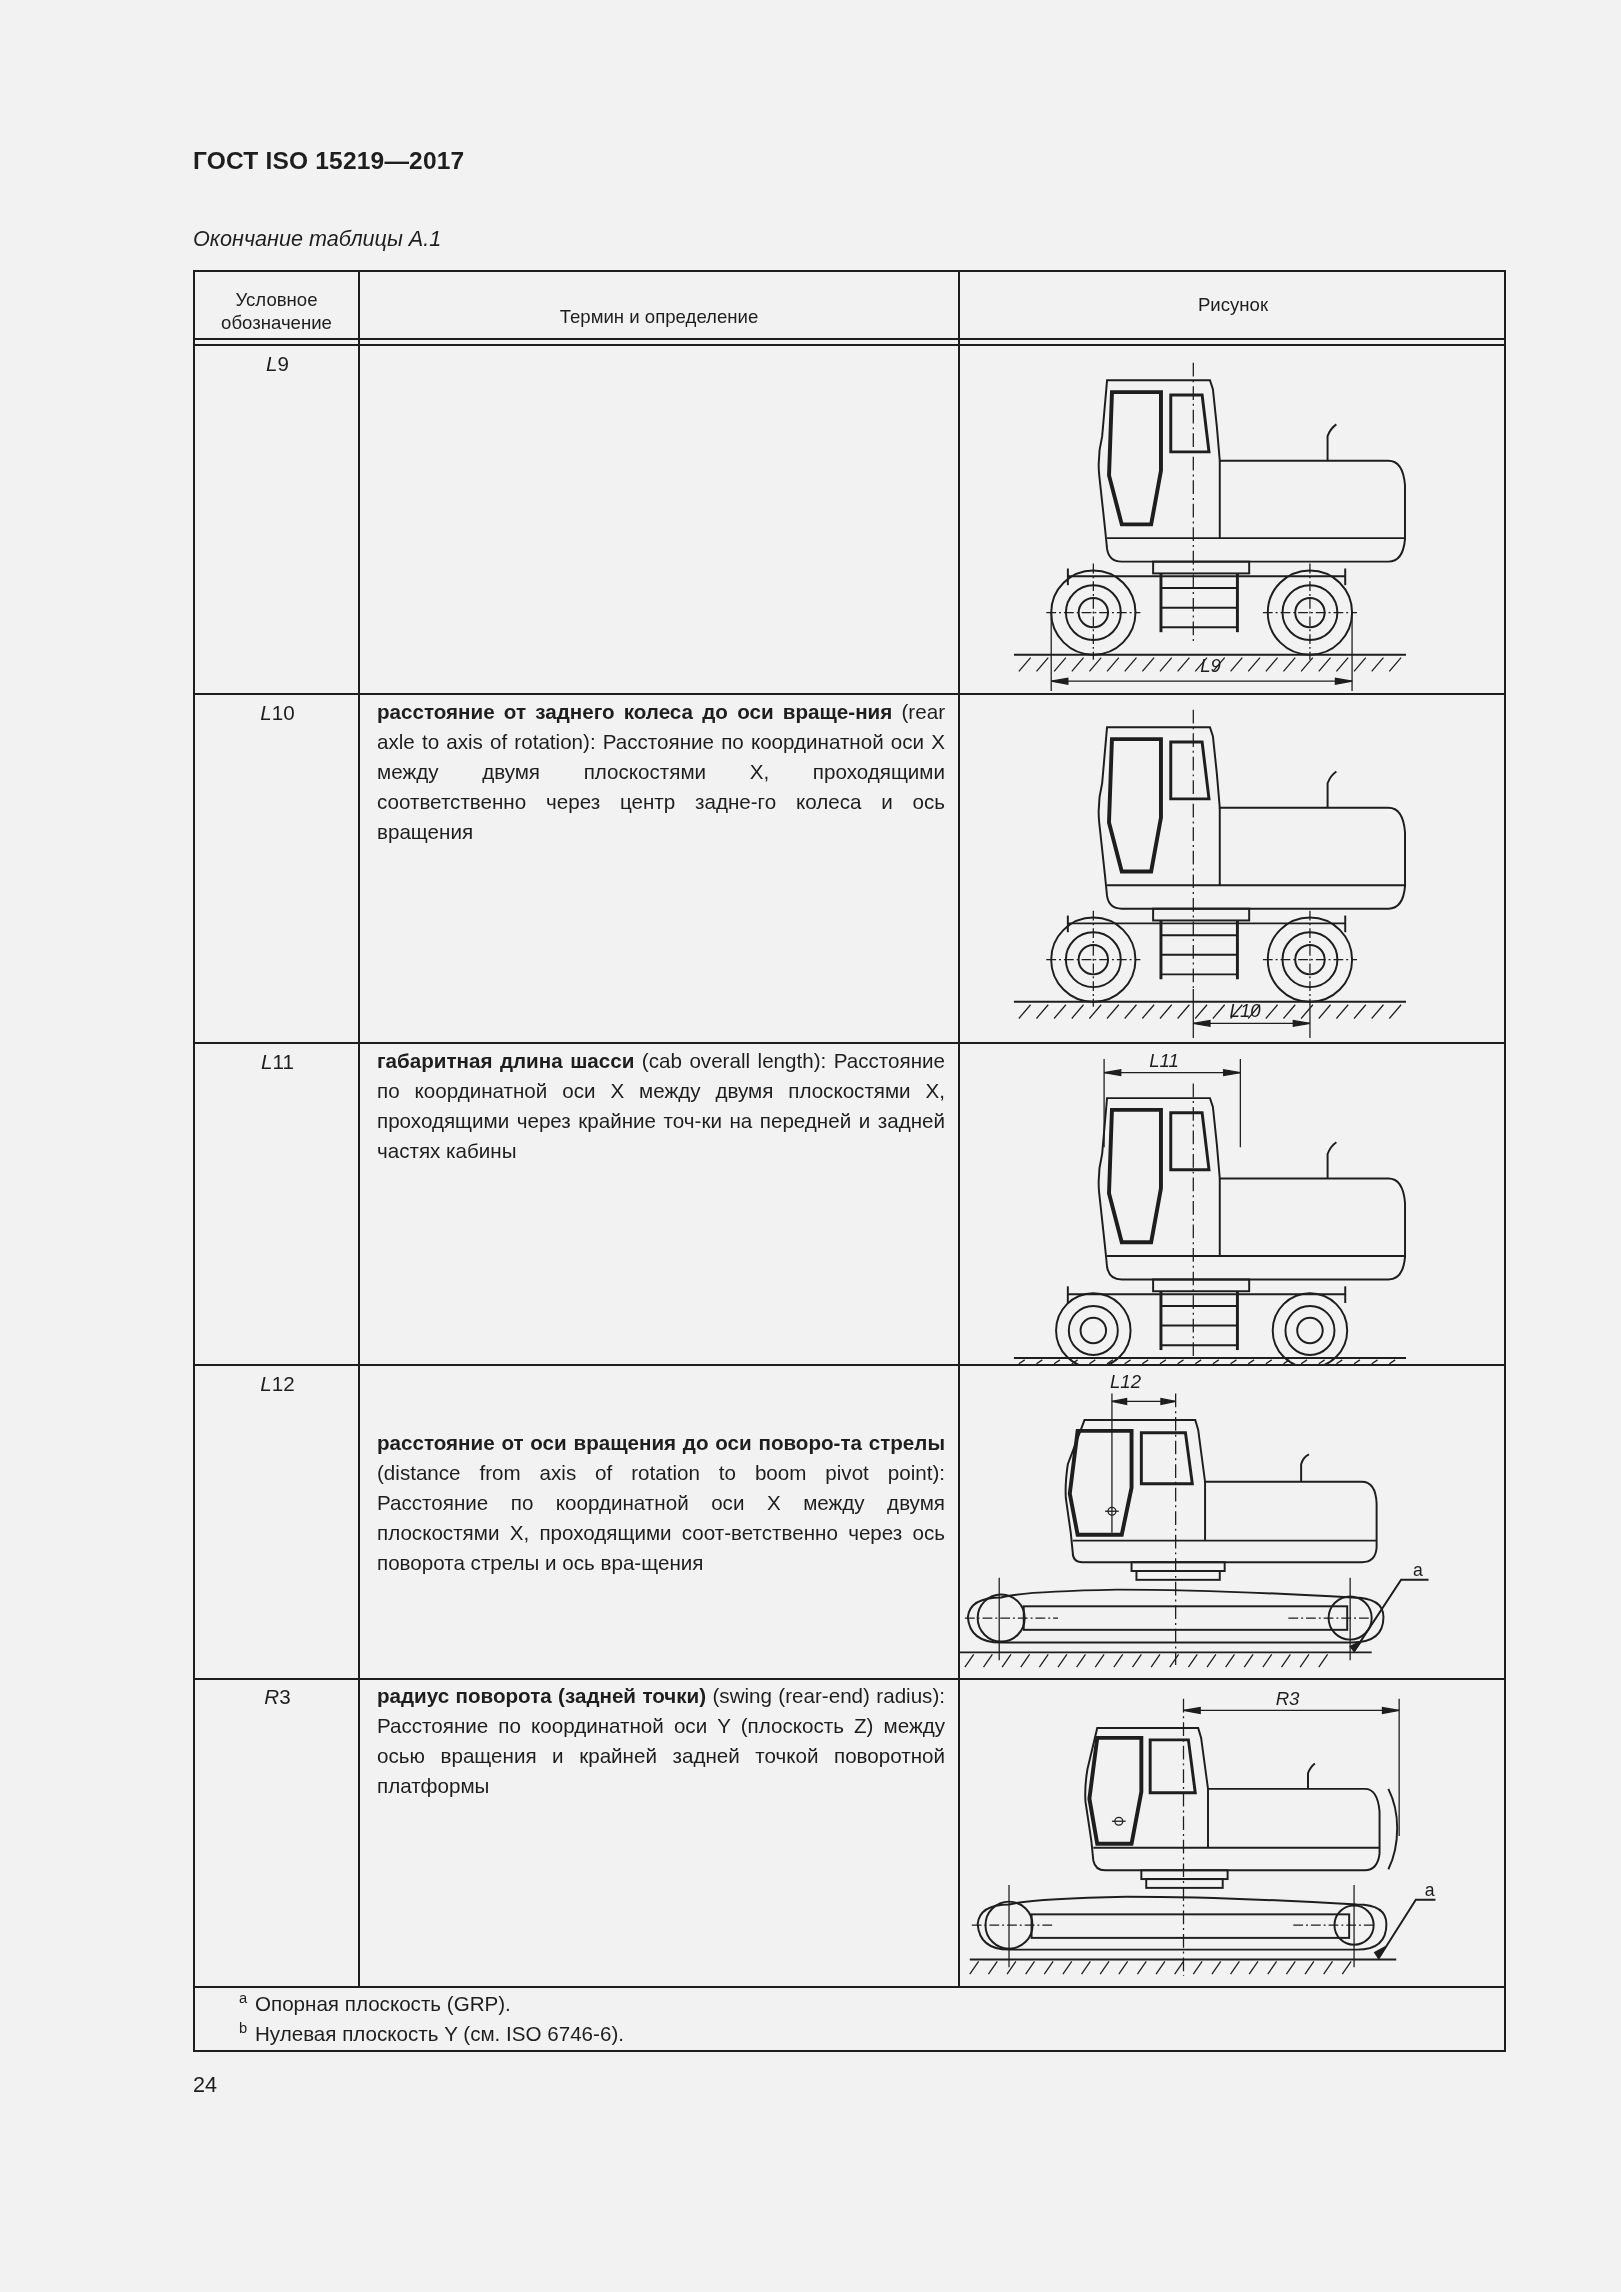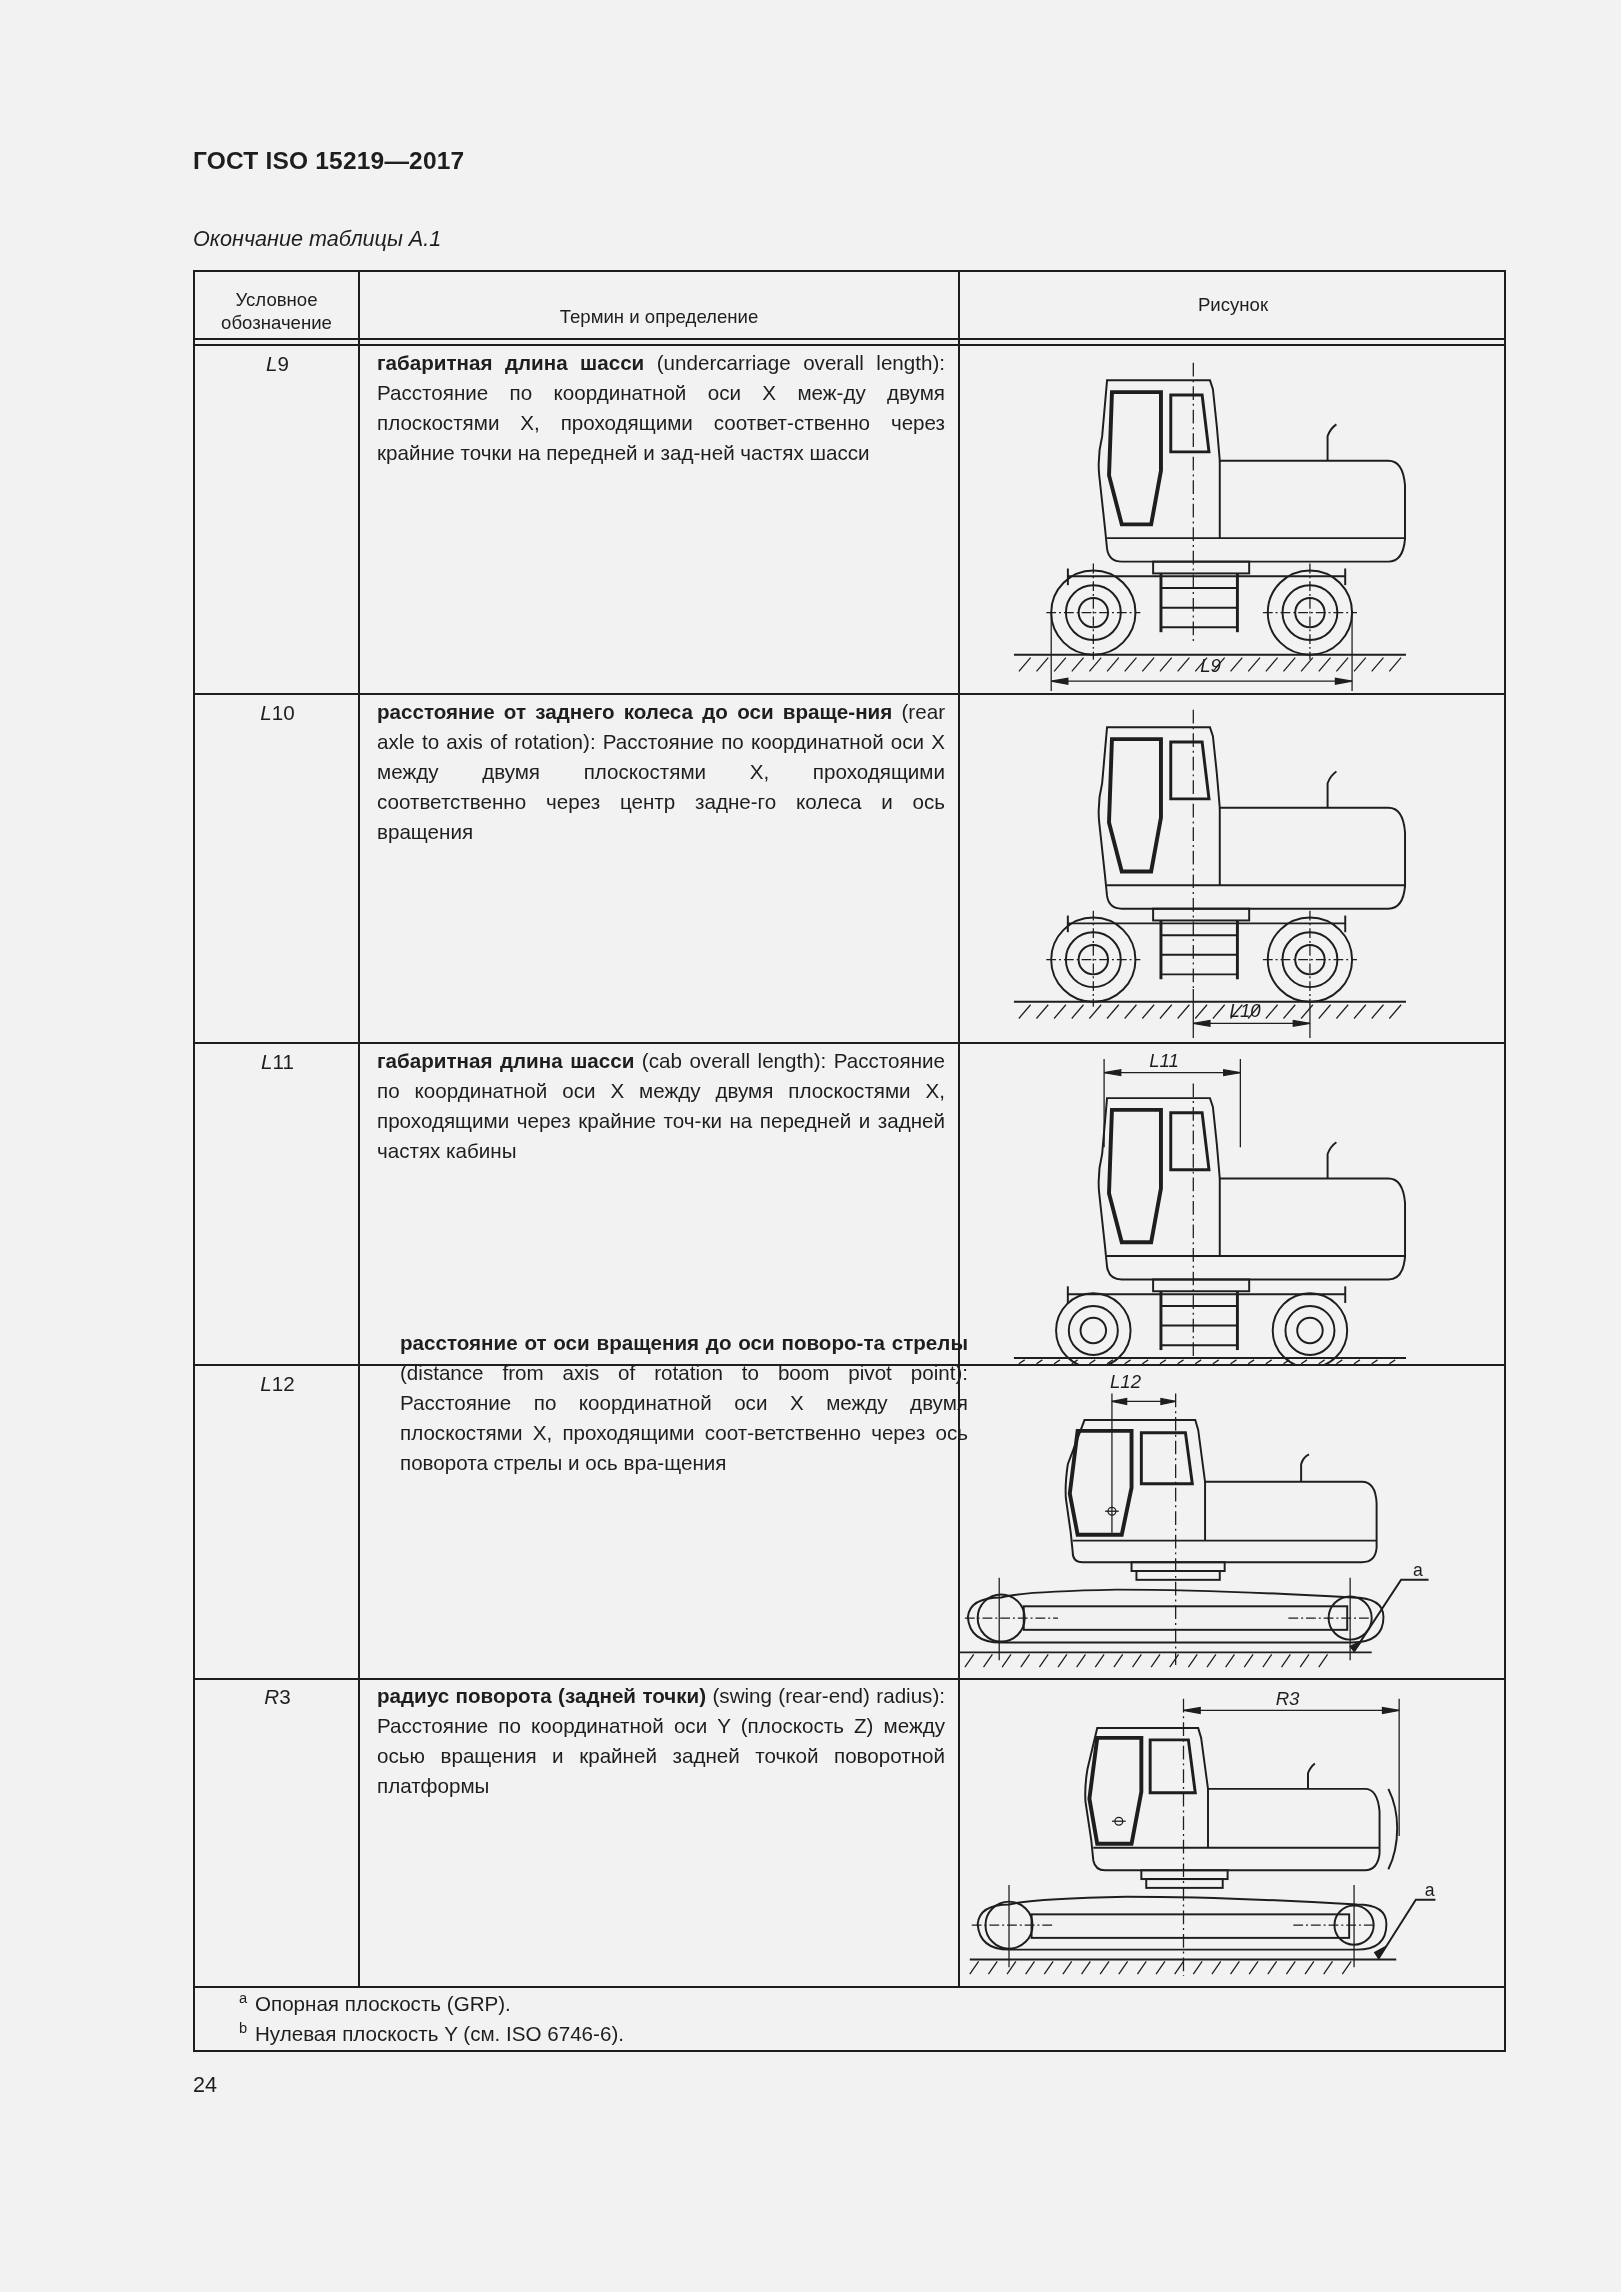--- a/index.html
+++ b/index.html
@@ -43,21 +43,20 @@
   <div class="hline thin" style="top:66px;"></div>
   <div class="hline thin" style="top:72px;"></div>
 
   <div class="hline" style="top:421px;"></div>
   <div class="hline" style="top:770px;"></div>
   <div class="hline" style="top:1092px;"></div>
   <div class="hline" style="top:1406px;"></div>
   <div class="hline" style="top:1714px;"></div>
 
   <div class="sym" style="top:80px;"><i>L</i><span>9</span></div>
-  <div class="def" style="top:76px;"><b>габаритная длина шасси</b><span> (undercarriage overall length): Расстояние по координатной оси X меж-ду двумя плоскостями X, проходящими соответ-ственно через крайние точки на передней и зад-ней частях шасси</span></div>
   <div class="fig" style="top:76px;height:343px;">
     <svg width="546" height="343" viewBox="0 0 557 350">
       <g fill="none" stroke="#1e1e1e" stroke-width="2">
 
         <path d="M150,33 L255,33 L258,42 L262,80 L265,115 L437,115 Q452,115 454,140 L454,195 Q452,218 437,218 L165,218 Q152,218 150,205 L148,185 L142,130 Q140,110 145,90 Z"></path>
         <line x1="265" y1="115" x2="265" y2="194"></line>
         <line x1="150" y1="194" x2="454" y2="194"></line>
         <path d="M155,45 L205,45 L205,125 L195,180 L165,180 L152,130 Z" stroke-width="4"></path>
         <path d="M215,48 L247,48 L254,106 L215,106 Z" stroke-width="3"></path>
         <path d="M375,115 L375,90 Q378,82 384,78"></path>
@@ -181,21 +180,21 @@
       <text x="193" y="28" font-size="19" font-style="italic" font-family="Liberation Sans, sans-serif" fill="#1e1e1e">L11</text>
       </g>
       <g stroke="#1e1e1e" stroke-width="1.3">
         <line x1="55" y1="320" x2="455" y2="320" stroke-width="2"></line>
         <path d="M60,326 L66,322 M78,326 L84,322 M96,326 L102,322 M114,326 L120,322 M132,326 L138,322 M150,326 L156,322 M168,326 L174,322 M186,326 L192,322 M204,326 L210,322 M222,326 L228,322 M240,326 L246,322 M258,326 L264,322 M276,326 L282,322 M294,326 L300,322 M312,326 L318,322 M330,326 L336,322 M348,326 L354,322 M366,326 L372,322 M384,326 L390,322 M402,326 L408,322 M420,326 L426,322 M438,326 L444,322"></path>
       </g>
     </svg>
   </div>
 
   <div class="sym" style="top:1100px;"><i>L</i><span>12</span></div>
-  <div class="def" style="top:1056px;margin-left:23px;"><b>расстояние от оси вращения до оси поворо-та стрелы</b><span> (distance from axis of rotation to boom pivot point): Расстояние по координатной оси X между двумя плоскостями X, проходящими соот-ветственно через ось поворота стрелы и ось вра-щения</span></div>
+  <div class="def" style="top:1156px;"><b>расстояние от оси вращения до оси поворо-та стрелы</b><span> (distance from axis of rotation to boom pivot point): Расстояние по координатной оси X между двумя плоскостями X, проходящими соот-ветственно через ось поворота стрелы и ось вра-щения</span></div>
   <div class="fig" style="top:1094px;height:312px;">
     <svg width="546" height="312" viewBox="0 0 557 318">
       <g fill="none" stroke="#1e1e1e" stroke-width="2">
         <path d="M127,55 L240,55 L243,65 L250,118 L410,118 Q424,118 425,140 L425,185 Q424,200 410,200 L125,200 Q115,200 115,190 L113,170 L108,135 Q107,120 110,100 Z"></path>
         <line x1="250" y1="118" x2="250" y2="178"></line>
         <line x1="115" y1="178" x2="425" y2="178"></line>
         <path d="M120,66 L175,66 L175,124 L165,172 L120,172 L112,130 Z" stroke-width="4"></path>
         <path d="M185,68 L230,68 L237,120 L185,120 Z" stroke-width="3"></path>
         <path d="M348,118 L348,100 Q350,93 356,90"></path>
         <rect x="175" y="200" width="95" height="9"></rect>

